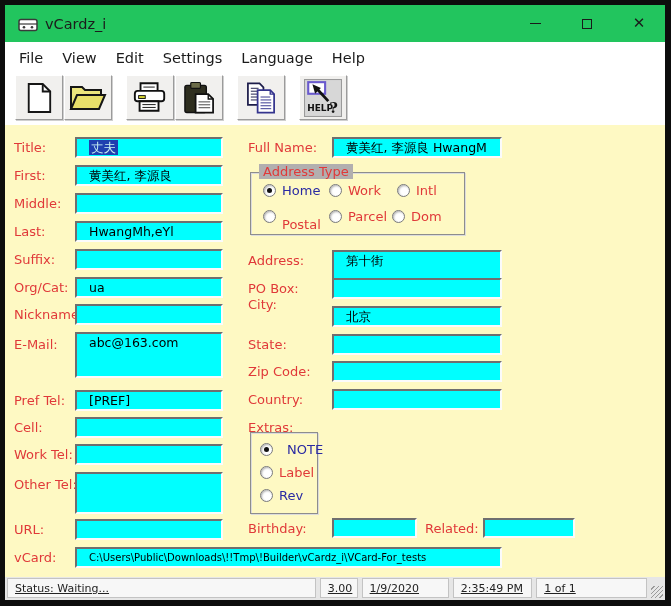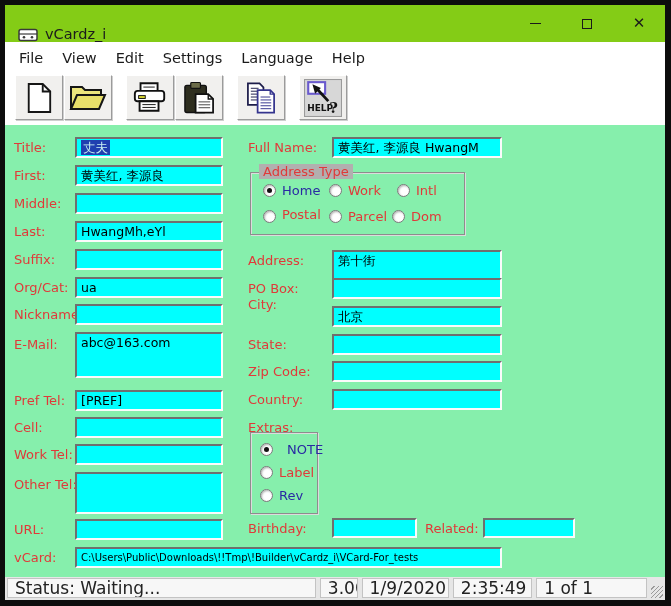--- a/index.html
+++ b/index.html
@@ -2,61 +2,61 @@
 <html><head>
 <meta charset="utf-8">
 <style>
   html,body{margin:0;padding:0;background:#444;}
   *{box-sizing:border-box;}
   #stage{position:relative;width:671px;height:606px;background:#0d0d0d;
          font-family:"DejaVu Sans","Liberation Sans",sans-serif;overflow:hidden;}
   .win{position:absolute;left:5px;top:5px;width:660px;height:595px;background:#fff;
        display:flex;flex-direction:column;}
   
-  .titlebar{height:37px;background:#84cc16;display:flex;align-items:flex-end;padding-left:13px;flex:0 0 auto;}
+  .titlebar{height:37px;background:#22c55e;display:flex;align-items:center;padding-left:13px;flex:0 0 auto;}
   .appicon{width:20px;height:16px;margin-right:7px;}
   .wtitle{font-size:14.5px;color:#1c1c1c;}
   .wcontrols{margin-left:auto;display:flex;height:100%;}
   .wbtn{width:52px;height:100%;display:flex;align-items:center;justify-content:center;color:#1a1a1a;cursor:default;}
   .min-glyph{display:inline-block;width:11px;height:0;border-top:1.6px solid #1a1a1a;}
   .max-glyph{display:inline-block;width:10px;height:10px;border:1.4px solid #1a1a1a;}
   .close-glyph{font-size:15px;line-height:1;font-weight:400;}
   
   .menubar{height:31px;background:#fff;display:flex;align-items:center;gap:19px;padding-left:14px;
            font-size:14.5px;color:#1b1b1b;flex:0 0 auto;}
   .menu-item{cursor:default;}
   
   .toolbar{height:52px;background:#fff;display:flex;align-items:flex-start;padding:2px 0 0 10px;flex:0 0 auto;}
   .tbtn{width:48px;height:45px;background:#f1f0ee;border:1px solid;border-color:#ffffff #9b9b9b #9b9b9b #ffffff;
         box-shadow:1px 1px 0 #cfcfcf;display:flex;align-items:center;justify-content:center;margin-right:1px;}
   .tbtn.gap{margin-left:13px;}
   
-  .main{position:relative;flex:1 1 auto;background:#86efac;}
+  .main{position:relative;flex:1 1 auto;background:#fef9c3;}
   .lbl{position:absolute;font-size:13px;color:#e03939;white-space:nowrap;}
   .fld{position:absolute;background:#00ffff;border:2px solid;border-color:#6f6f6f #fbfbfb #fbfbfb #6f6f6f;
-       color:#000;font-size:12.5px;padding:1px 4px;white-space:nowrap;overflow:hidden;line-height:15px;}
+       color:#000;font-size:12.5px;padding:1px 12px;white-space:nowrap;overflow:hidden;line-height:15px;}
   .fld.ml{white-space:pre-line;}
   .seltext{background:#1f3fb0;color:#c9f2f2;padding:0 2px;}
   .grp{position:absolute;border:1px solid #8d8d8d;box-shadow:1px 1px 0 #dcdcdc,inset 1px 1px 0 #dcdcdc;}
   .grp-cap{position:absolute;top:-9px;left:8px;background:#b2afaf;padding:0 4px;font-size:13px;color:#e03939;white-space:nowrap;}
   .radio{position:absolute;width:13px;height:13px;border-radius:50%;background:#fff;
          border:1px solid #7a7a7a;box-shadow:inset 1px 1px 2px rgba(0,0,0,.3);}
   .radio.sel::after{content:'';position:absolute;left:3px;top:3px;width:5px;height:5px;border-radius:50%;background:#111;}
   .rlbl{position:absolute;font-size:13px;white-space:nowrap;}
   .red{color:#e03939;} .navy{color:#2929a3;}
   
   .extras-box{position:absolute;border:2px solid;border-color:#6f6f6f #fbfbfb #fbfbfb #6f6f6f;background:#d4d4d4;}
   .extras-text{position:absolute;left:0;top:0;right:16px;bottom:15px;background:#00ffff;color:#000;
                font-size:12.5px;line-height:16px;padding:2px 4px;white-space:pre-line;overflow:hidden;}
   .vscroll{position:absolute;right:0;top:0;width:16px;bottom:15px;background:#d4d4d4;}
   .hscroll{position:absolute;left:0;bottom:0;right:16px;height:15px;background:#d4d4d4;}
   .sarrow{position:absolute;color:#8f95a8;font-size:10px;line-height:1;}
   
   .statusbar{height:23px;background:#e6e6e6;display:flex;align-items:stretch;gap:4px;padding:1px 2px 2px 2px;
-             font-size:17px;color:#222;flex:0 0 auto;}
+             font-size:11px;color:#222;flex:0 0 auto;text-decoration:underline;}
   .panel{background:#f7f7f7;border:1px solid #c3c3c3;padding:1px 7px;display:flex;align-items:center;
          white-space:nowrap;overflow:hidden;}
   .grip{width:12px;align-self:flex-end;height:12px;margin-left:auto;
         background:repeating-linear-gradient(135deg,transparent 0 2px,#9a9a9a 2px 3px);}
 </style>
 </head>
 <body>
 
 <div id="stage">
  <div class="win">
@@ -179,21 +179,21 @@
 
     <div class="grp" style="left:245px;top:47px;width:215px;height:63px">
       <span class="grp-cap">Address Type</span>
       <span class="radio sel" style="left:12px;top:11px"></span>
       <span class="rlbl navy" style="left:31px;top:10px">Home</span>
       <span class="radio" style="left:78px;top:11px"></span>
       <span class="rlbl red" style="left:97px;top:10px">Work</span>
       <span class="radio" style="left:146px;top:11px"></span>
       <span class="rlbl red" style="left:165px;top:10px">Intl</span>
       <span class="radio" style="left:12px;top:37px"></span>
-      <span class="rlbl red" style="left:31px;top:34px">Postal</span>
+      <span class="rlbl red" style="left:31px;top:44px">Postal</span>
       <span class="radio" style="left:78px;top:37px"></span>
       <span class="rlbl red" style="left:97px;top:36px">Parcel</span>
       <span class="radio" style="left:141px;top:37px"></span>
       <span class="rlbl red" style="left:160px;top:36px">Dom</span>
     </div>
 
     <span class="lbl" style="left:243px;top:128px">Address:</span>
     <div class="fld" style="left:327px;top:125px;width:170px;height:38px">第十街</div>
     <span class="lbl" style="left:243px;top:156px">PO Box:</span>
     <div class="fld" style="left:327px;top:153px;width:170px;height:21px"></div>

